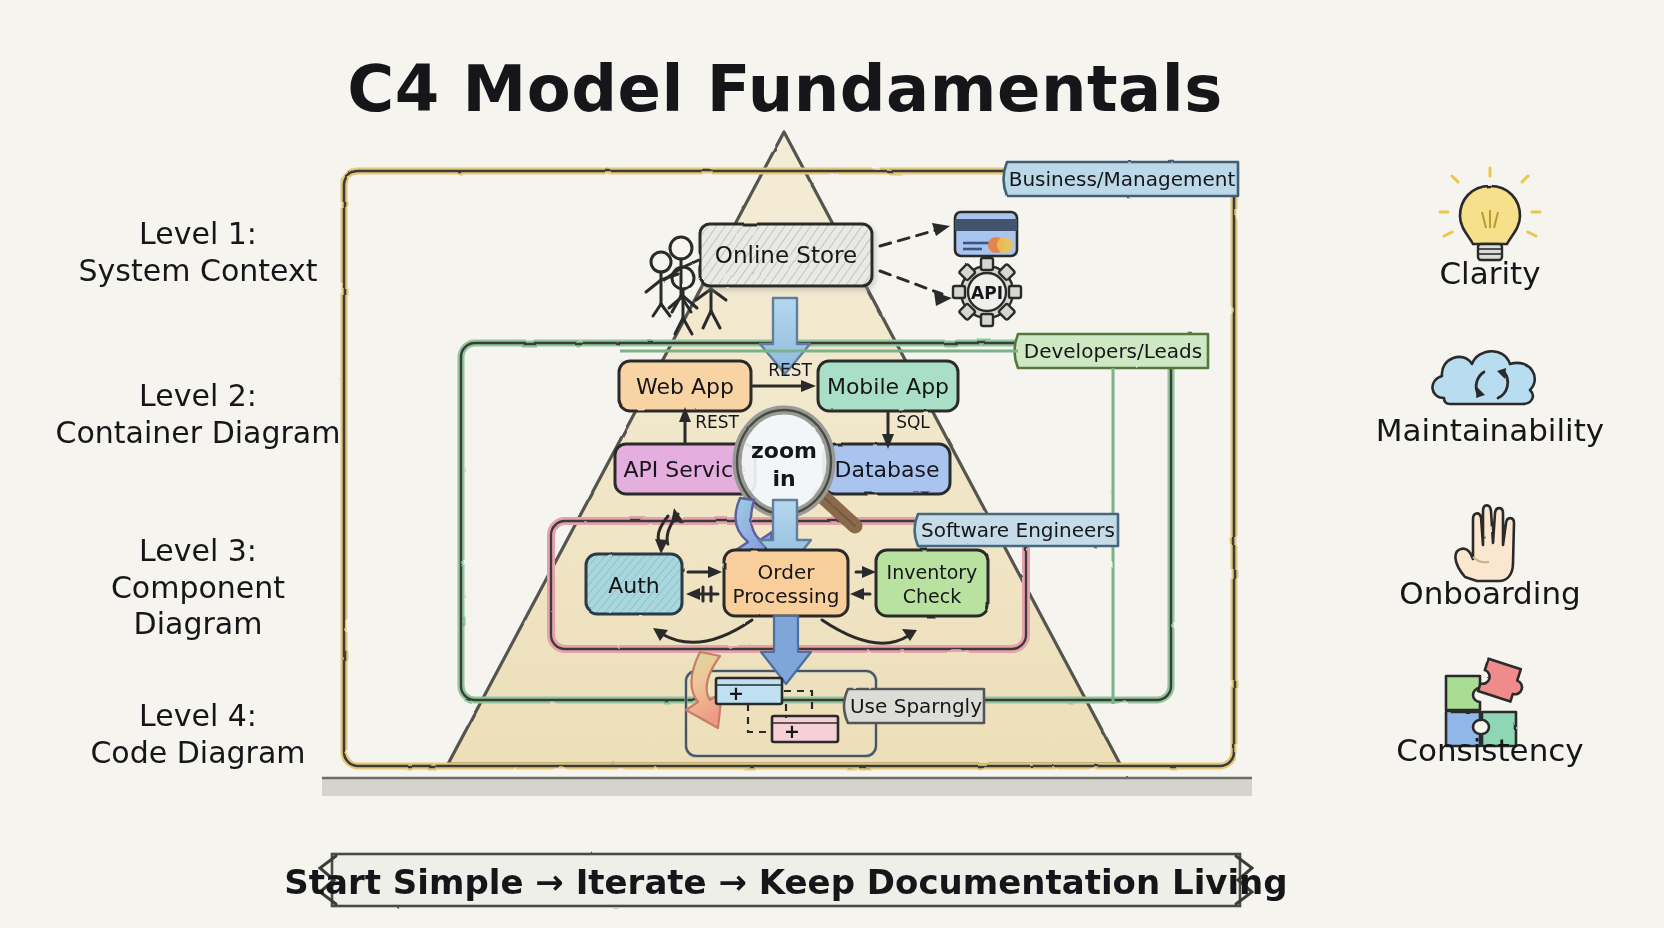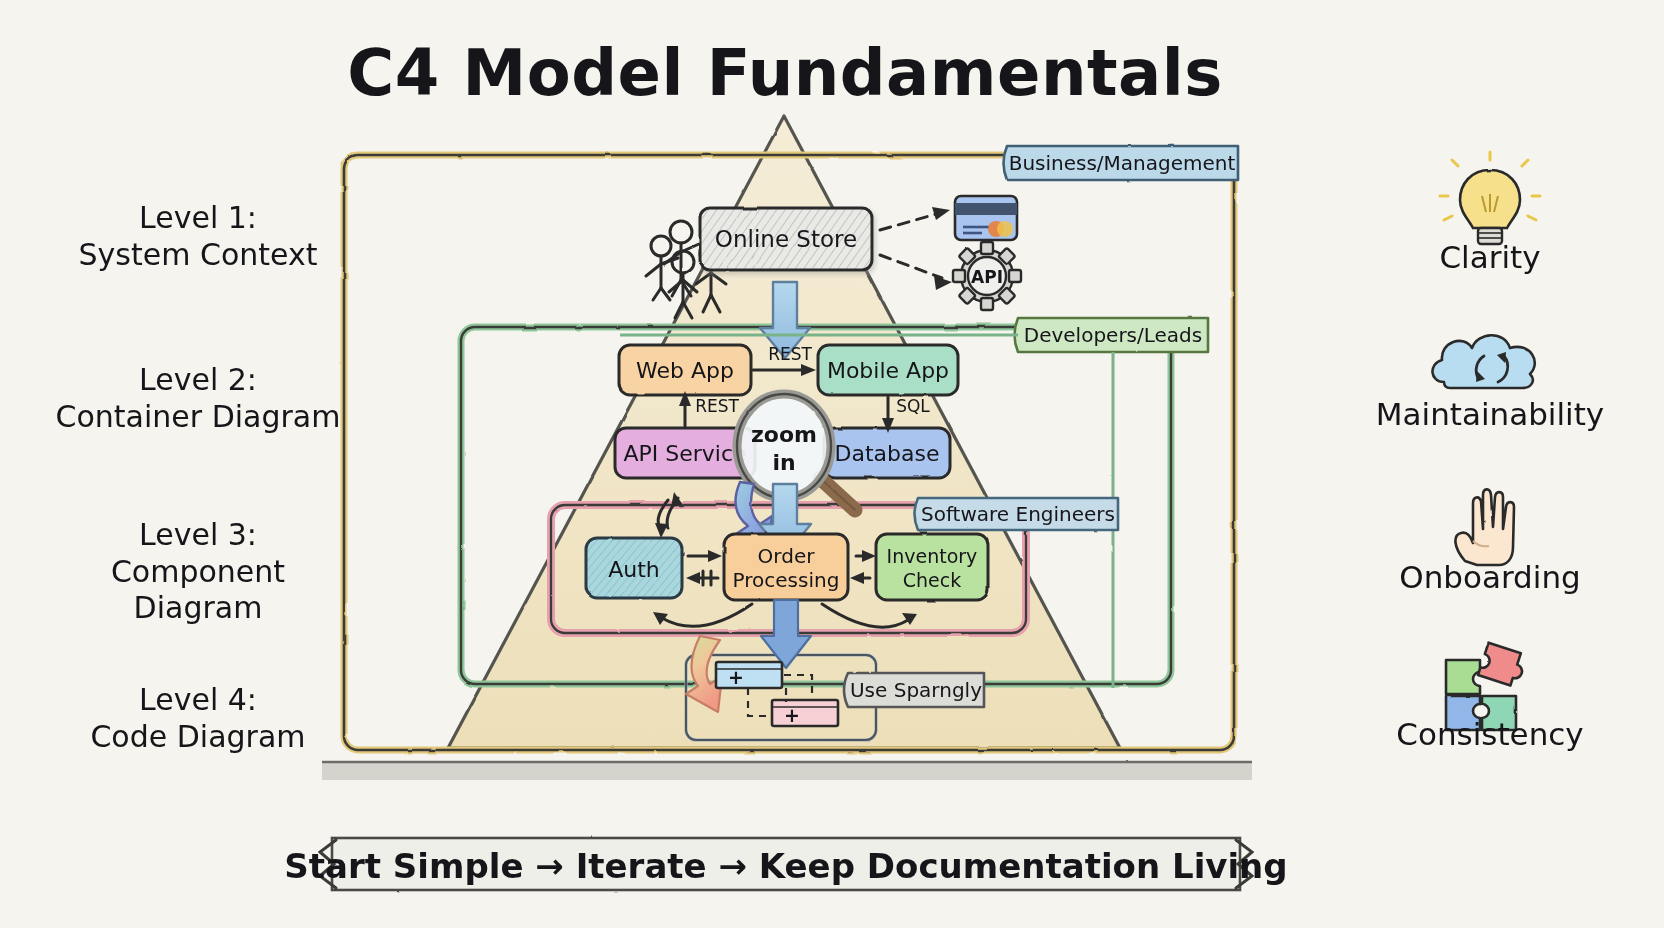--- a/index.html
+++ b/index.html
@@ -3,21 +3,21 @@
 <meta charset="utf-8">
 <style>
   * { margin:0; padding:0; box-sizing:border-box; }
   html,body { width:1664px; height:928px; }
   body {
     background:#f5f4ee;
     font-family:"DejaVu Sans", sans-serif;
     position:relative;
     overflow:hidden;
   }
-  #stage { position:absolute; inset:0; }
+  #stage { position:absolute; inset:0;margin-top:16px; }
   svg.layer { position:absolute; left:0; top:0; width:1664px; height:928px; overflow:visible; }
   .txt { font-family:"DejaVu Sans", sans-serif; fill:#16161a; }
   .no-sel { user-select:none; }
 </style>
 </head>
 <body style="background: rgb(245, 244, 238);">
 
 <div id="stage">
 
   <svg class="layer">

